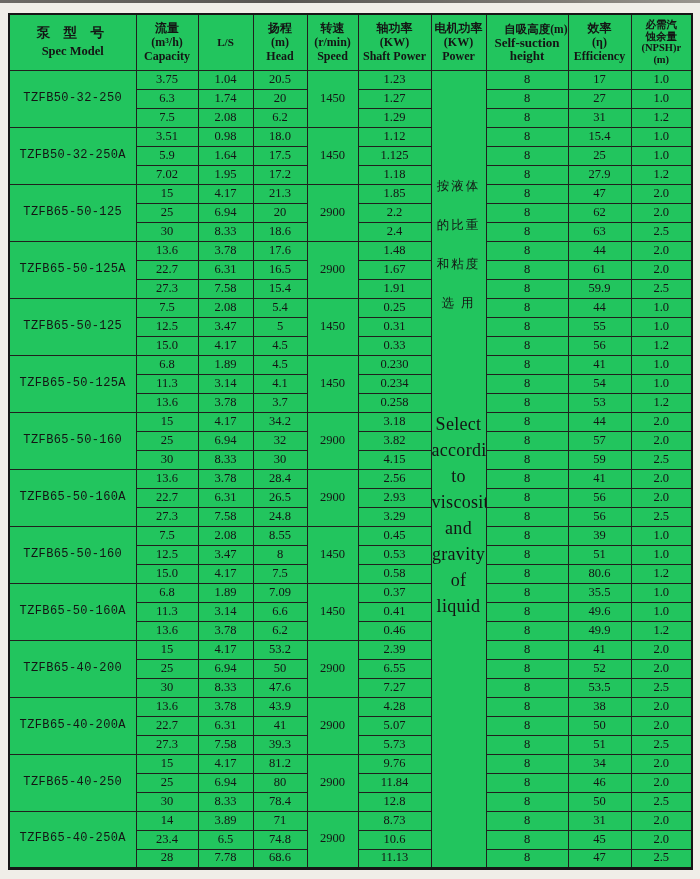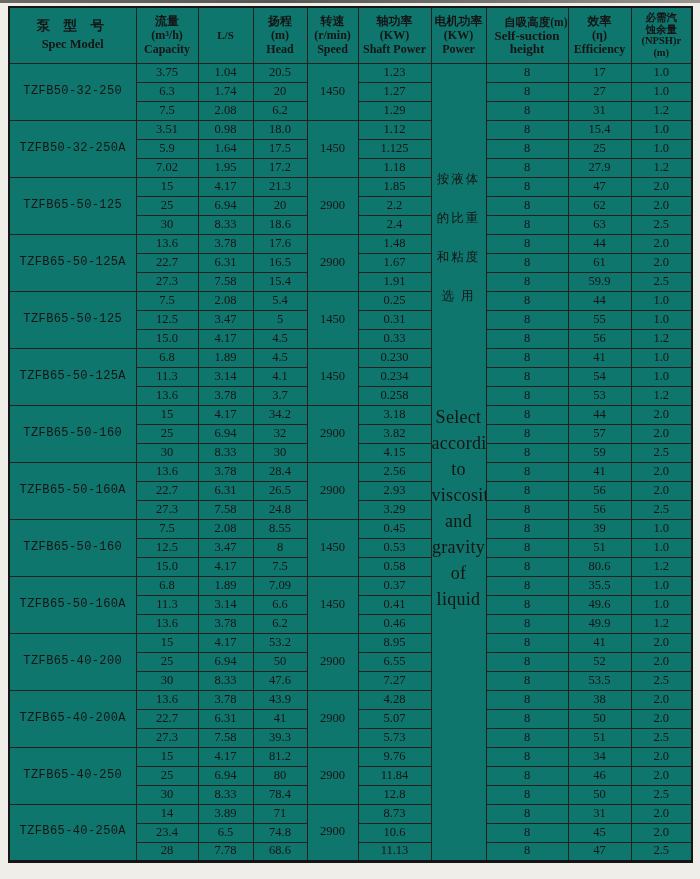--- a/index.html
+++ b/index.html
@@ -8,26 +8,26 @@
     background:#f0eee8;
     font-family:"Liberation Serif","DejaVu Serif",serif;
     color:#141414;
   }
   .scan-edge{
     position:absolute;top:0;left:0;width:100%;height:3px;
     background:linear-gradient(90deg,#55524e 0%,#3c3a37 40%,#6b6862 80%,#8a867f 100%);
     opacity:.85;
   }
   table.spec{
-    position:absolute;left:8px;top:6px;
+    position:absolute;left:8px;top:13px;
     width:683px;height:654px;
     border-collapse:collapse;table-layout:fixed;
     border:2px solid #161616;
     border-bottom:3px solid #161616;
-    background:#0f766e;
+    background:#22c55e;
   }
   col.w0{width:127px}col.w1{width:62px}col.w2{width:55px}col.w3{width:54px}
   col.w4{width:51px}col.w5{width:73px}col.w6{width:55px}col.w7{width:82px}
   col.w8{width:63px}col.w9{width:61px}
   th,td{
     border:1px solid #20201e;
     padding:0;text-align:center;vertical-align:middle;
     font-size:12.5px;line-height:1.1;
     overflow:hidden;white-space:nowrap;
   }
@@ -422,21 +422,21 @@
         <td class="suction-cell">8</td>
         <td class="eff-cell">49.9</td>
         <td class="npsh-cell">1.2</td>
       </tr>
       <tr>
         <td class="model-cell" rowspan="3">TZFB65-40-200</td>
         <td class="capacity-cell">15</td>
         <td class="ls-cell">4.17</td>
         <td class="head-cell">53.2</td>
         <td class="speed-cell" rowspan="3">2900</td>
-        <td class="shaft-cell">8.95</td>
+        <td class="shaft-cell">2.39</td>
         <td class="suction-cell">8</td>
         <td class="eff-cell">41</td>
         <td class="npsh-cell">2.0</td>
       </tr>
       <tr>
         <td class="capacity-cell">25</td>
         <td class="ls-cell">6.94</td>
         <td class="head-cell">50</td>
         <td class="shaft-cell">6.55</td>
         <td class="suction-cell">8</td>

